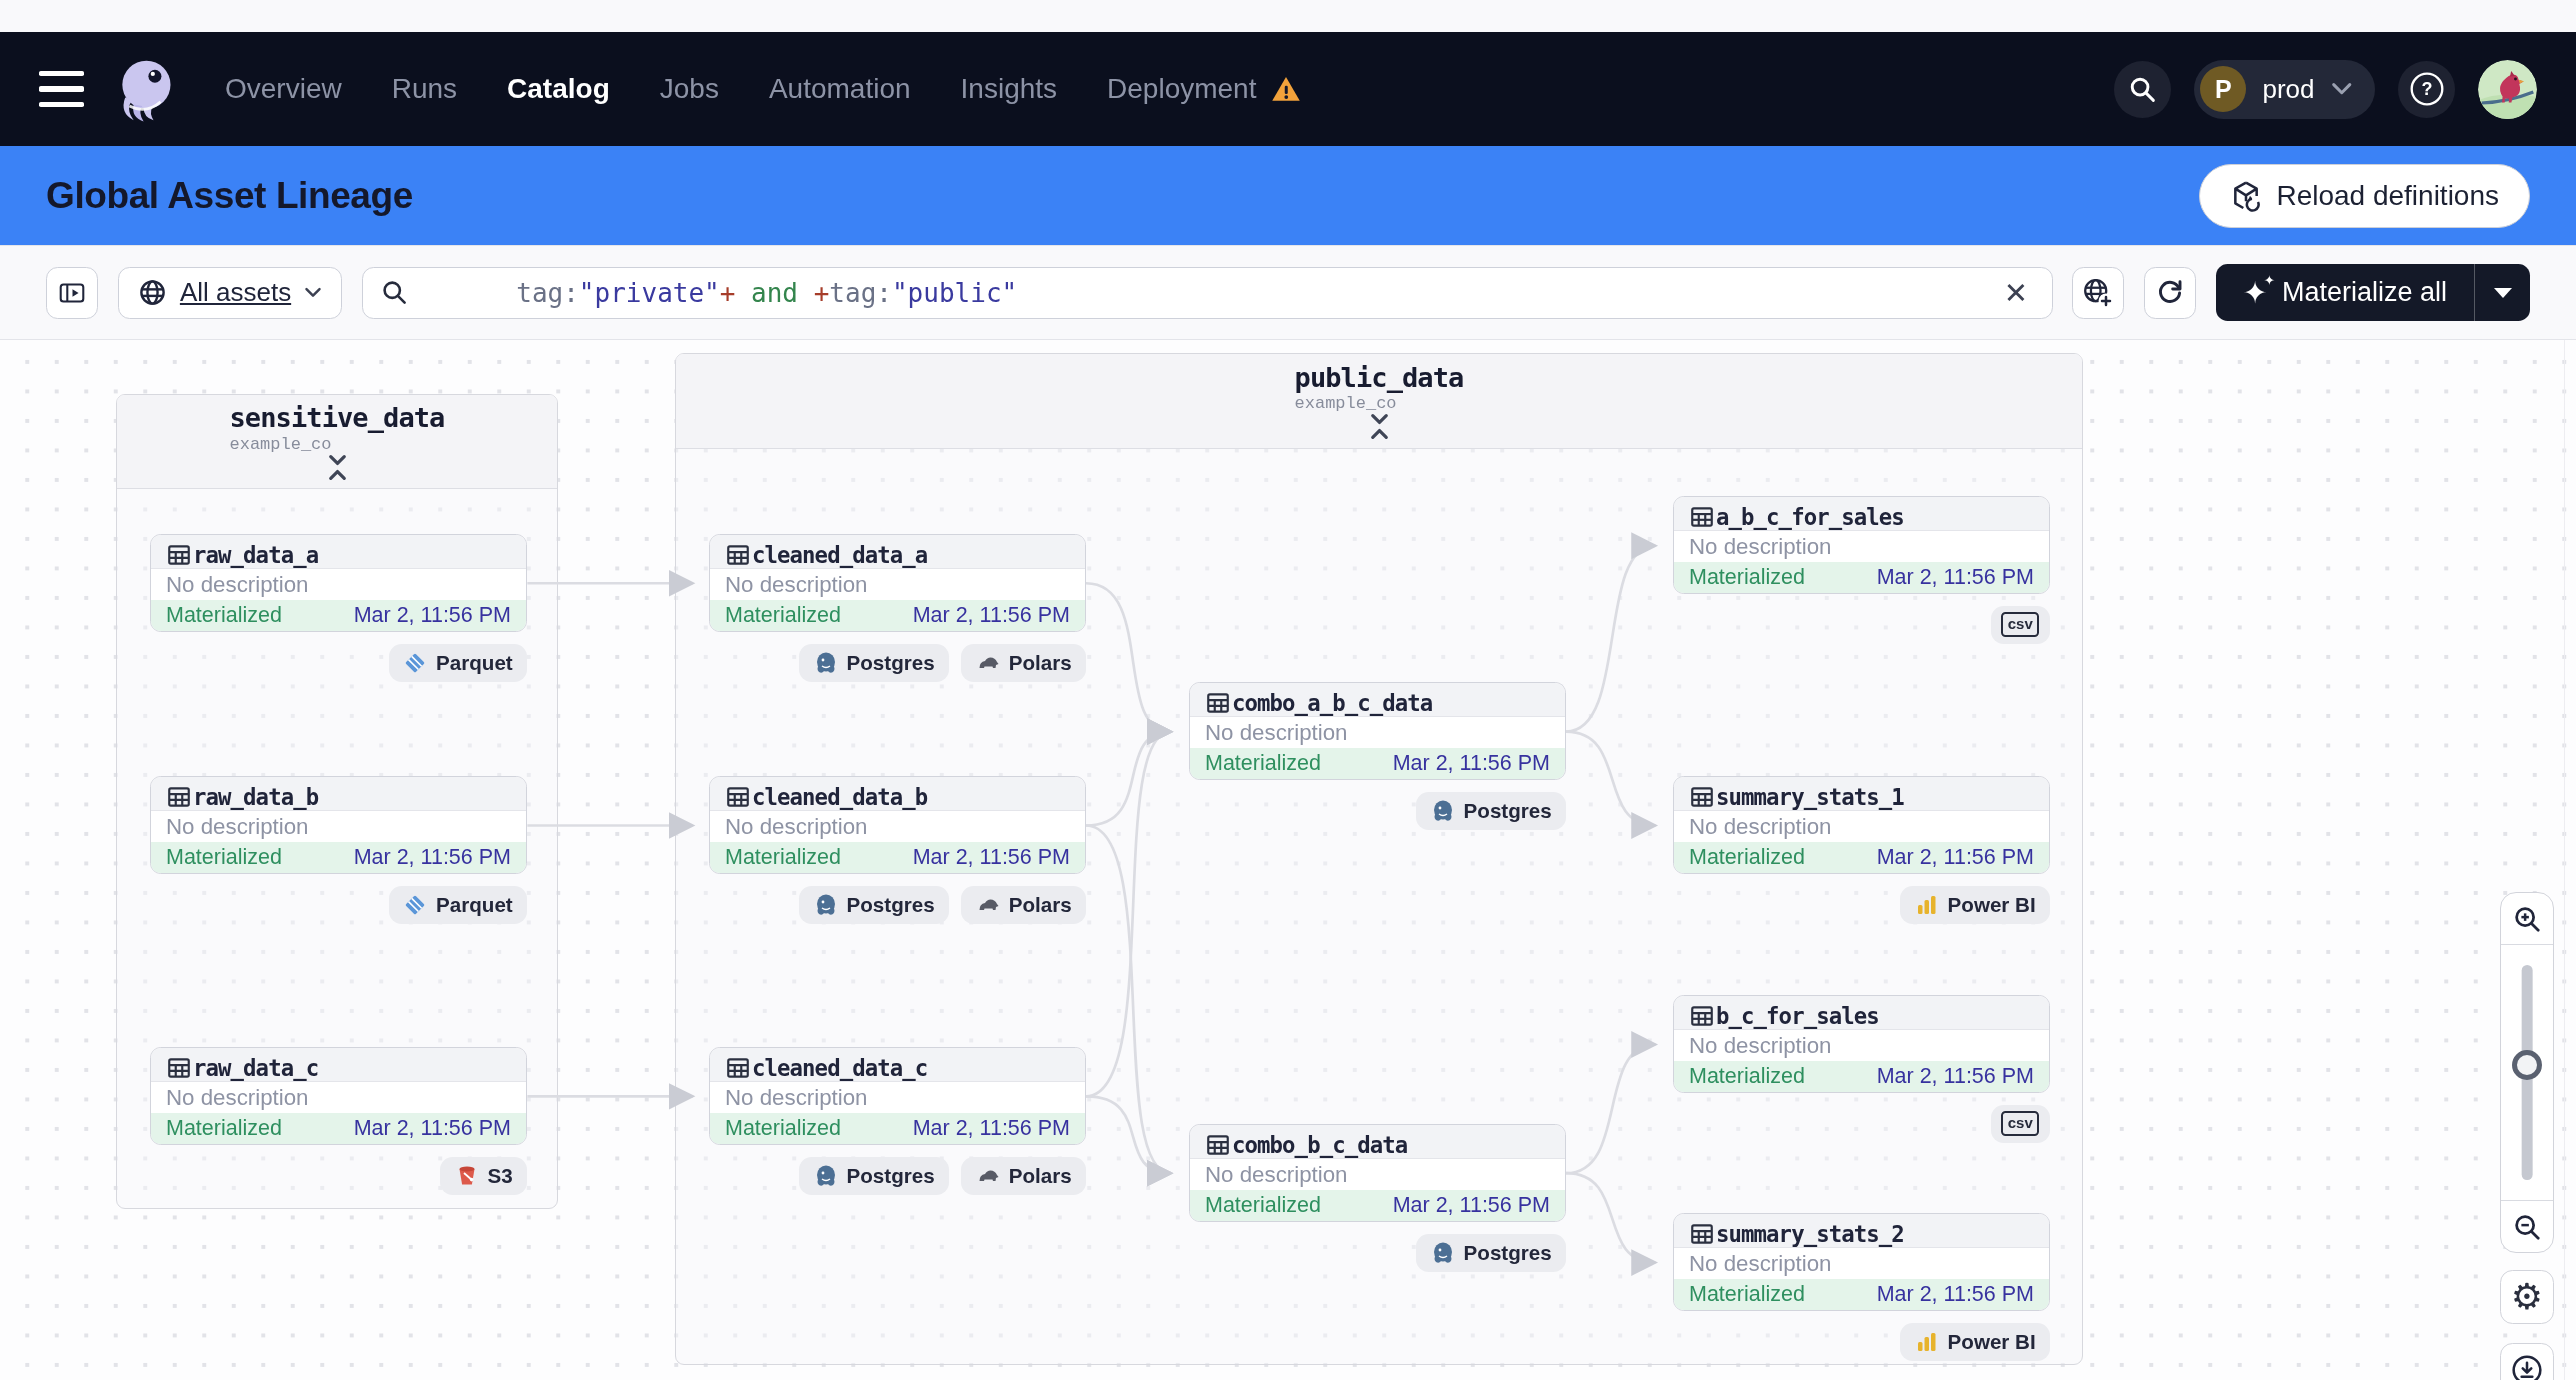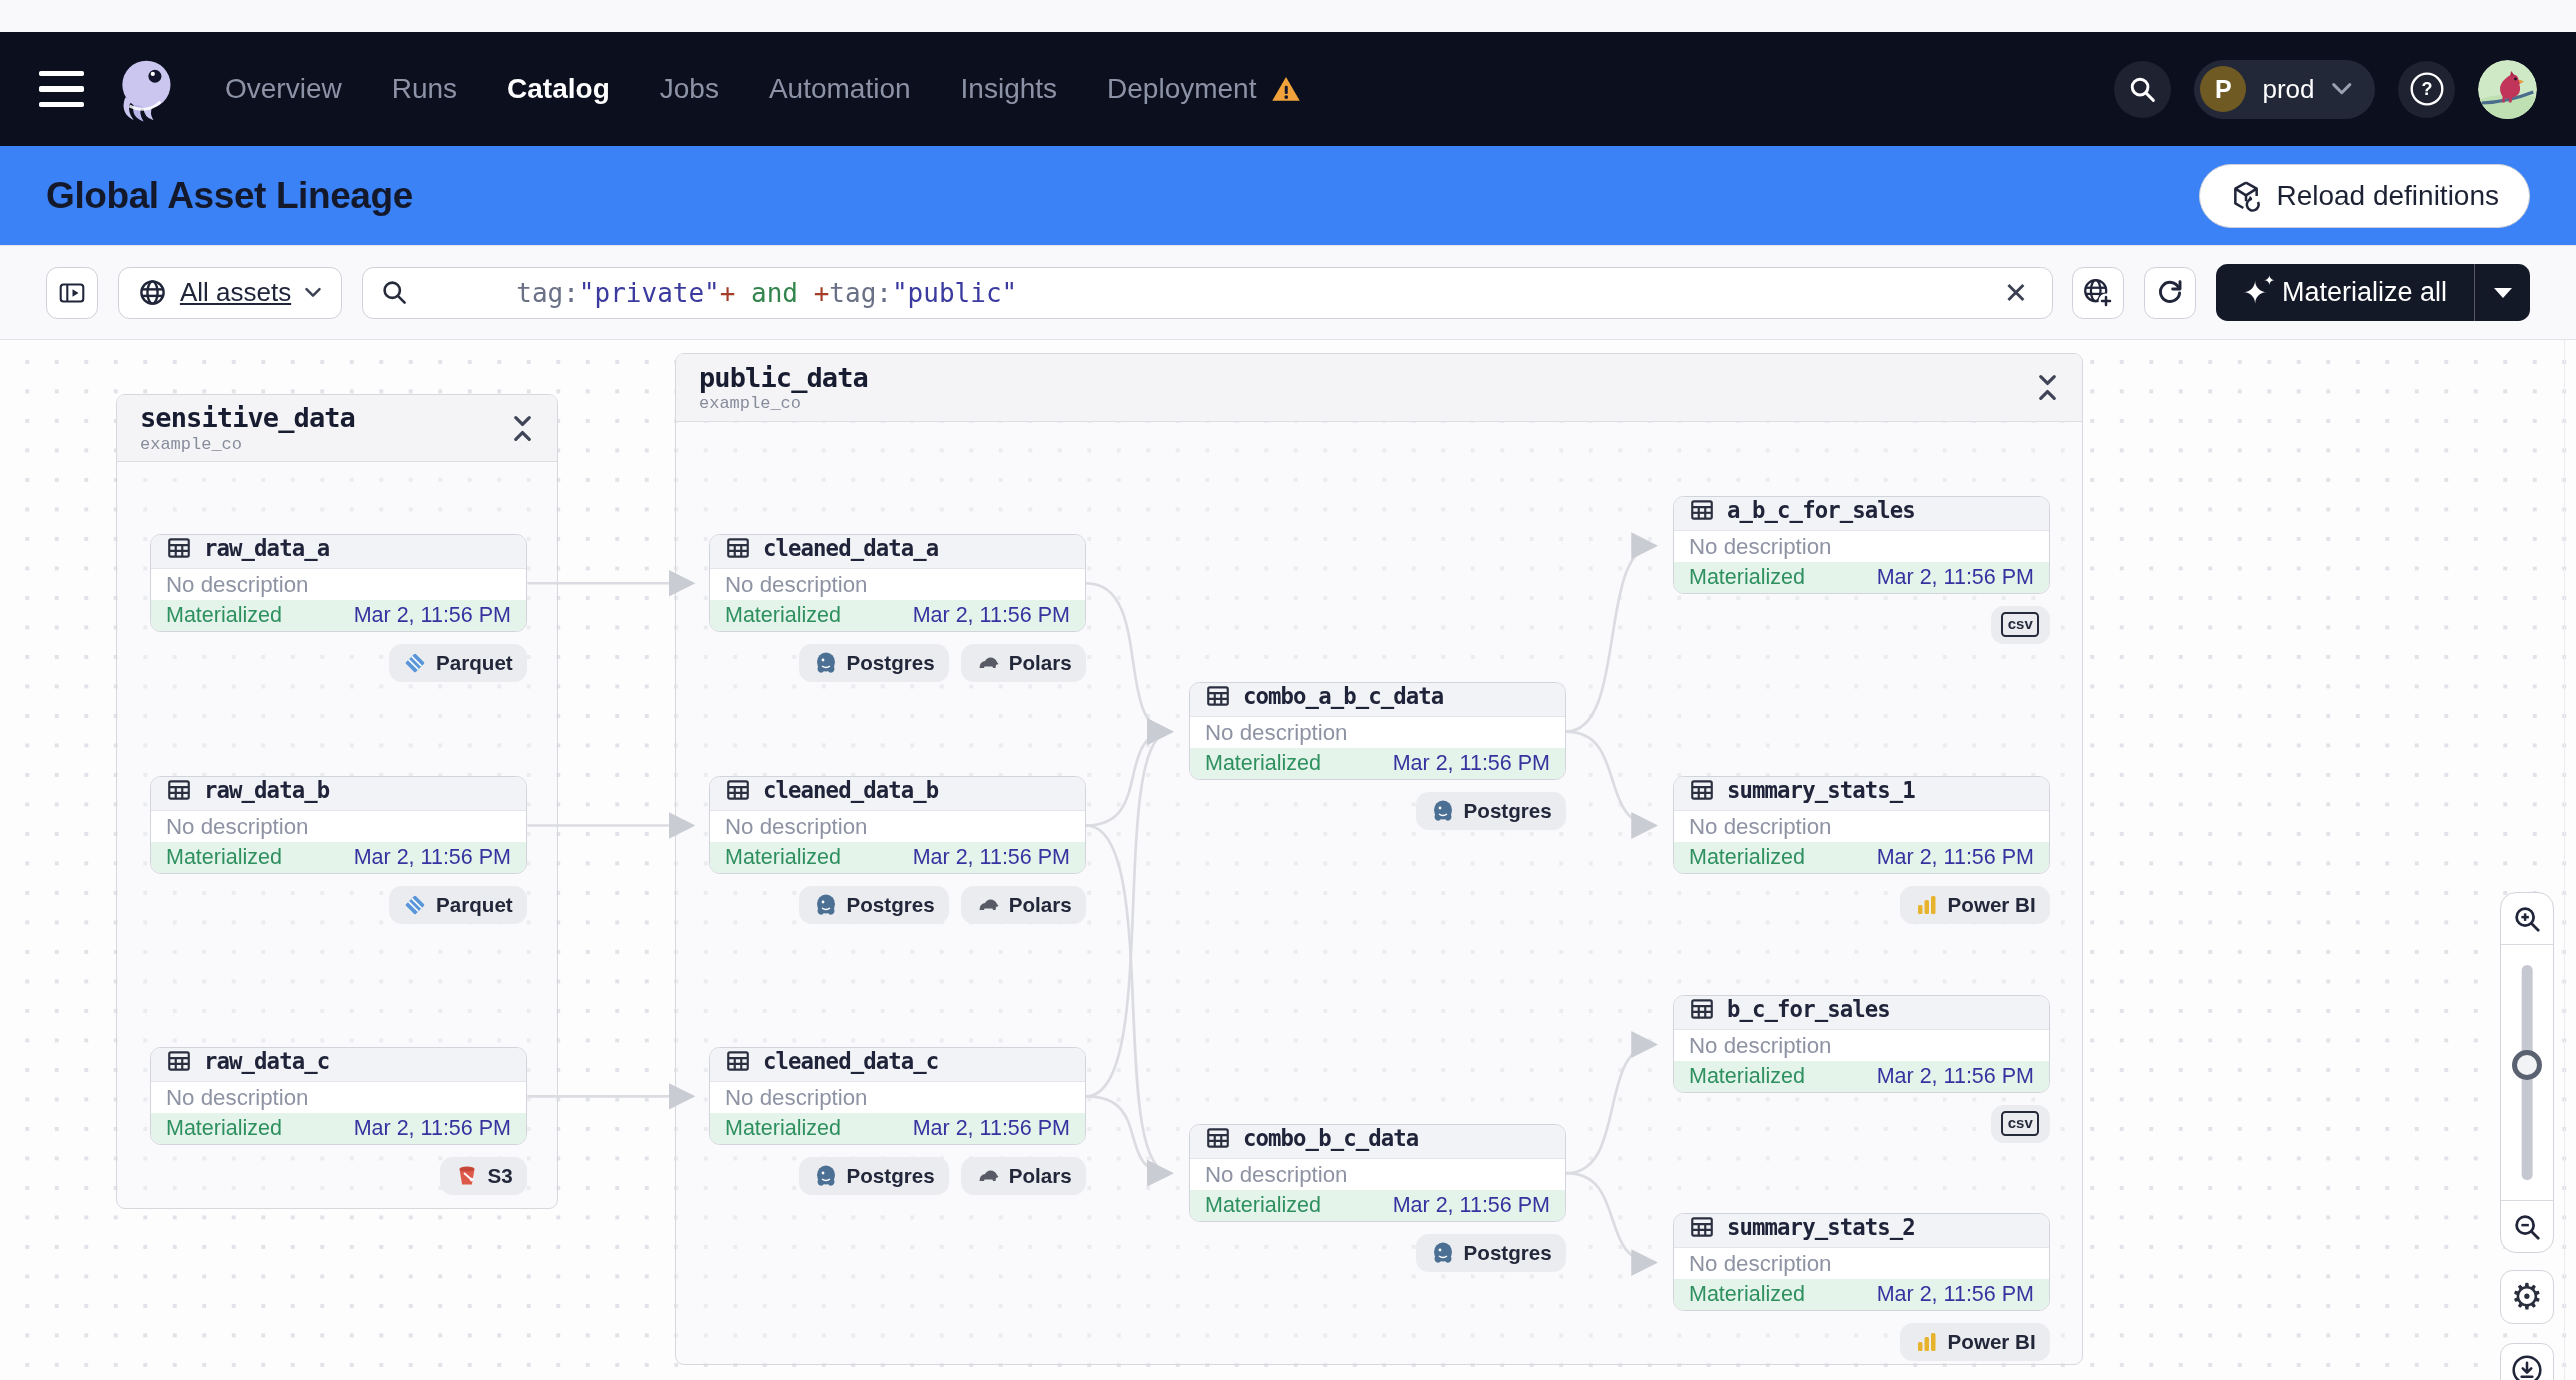--- a/index.html
+++ b/index.html
@@ -46,30 +46,30 @@
   .mat-divider { width:0.9px; background:rgba(255,255,255,.28); }
   .mat-caret { width:55px; display:flex; align-items:center; justify-content:center; }
   .caret-down { width:0; height:0; border-left:9px solid transparent; border-right:9px solid transparent; border-top:10.7px solid #fff; }
 
   
   .canvas { position:relative; height:1072px; background:#fdfdfe;
             background-image:radial-gradient(circle, #e2e3e8 2.3px, transparent 2.4px);
             background-size:29.5px 29.5px; background-position:12.5px 7.2px; overflow:hidden; }
   .group { position:absolute; border:1.8px solid #d7d8de; border-radius:9px; background:rgba(246,246,250,.45); z-index:1; }
   .group-head { background:#f4f4f7; border-bottom:1.8px solid #dddee4; border-radius:7.2px 7.2px 0 0;
-                padding:7.2px 23px; display:flex; justify-content:space-between; align-items:center; }
+                padding:7.2px 23px; display:flex; justify-content:space-between; align-items:center;flex-direction:column; }
   .g-title { font-family:"DejaVu Sans Mono", monospace; font-weight:700; font-size:27px; color:#181c30; letter-spacing:-0.9px; }
   .g-sub { font-family:Liberation Mono, monospace; font-size:17px; color:#878c9b; margin-top:1.8px; }
   .collapse-btn { cursor:pointer; display:flex; }
 
   svg.edges { position:absolute; left:0; top:0; z-index:2; pointer-events:none; }
 
   .node-wrap { position:absolute; width:377px; z-index:3; }
   .node { border:1.8px solid #d2d4dc; border-radius:10.7px; background:#fff; overflow:hidden; cursor:pointer; }
-  .node-head { height:34px; background:#f2f3f6; display:flex; align-items:flex-start; gap:12px; padding:0 15px; border-bottom:0.9px solid #e4e5ea; }
+  .node-head { height:34px; background:#f2f3f6; display:flex; align-items:flex-end; gap:1px; padding:0 15px; border-bottom:0.9px solid #e4e5ea; }
   .node-name { font-family:"DejaVu Sans Mono", monospace; font-weight:700; font-size:22.3px; color:#20243a; letter-spacing:-0.9px; }
   .node-desc { height:31px; display:flex; align-items:center; padding:0 15px; font-size:22.3px; color:#8e93a4; background:#fff; }
   .node-status { height:31px; background:#e4f4ea; display:flex; justify-content:space-between; align-items:center; padding:0 15px; font-size:21.5px; }
   .mat-label { color:#2e8f5f; }
   .mat-time { color:#37329f; }
   .tags { display:flex; justify-content:flex-end; gap:12.5px; margin-top:11.6px;align-items:flex-end; }
   .tag { height:38px; background:#ebecf0; border-radius:12.5px; display:flex; align-items:center; gap:9px;
          padding:0 14.3px; font-size:20.6px; font-weight:700; color:#23273a; cursor:pointer; }
   .csv-box { border:2.2px solid #262b3b; border-radius:4.5px; font-size:15px; font-weight:700; color:#262b3b; padding:0 4.5px; line-height:20.6px; }
 

